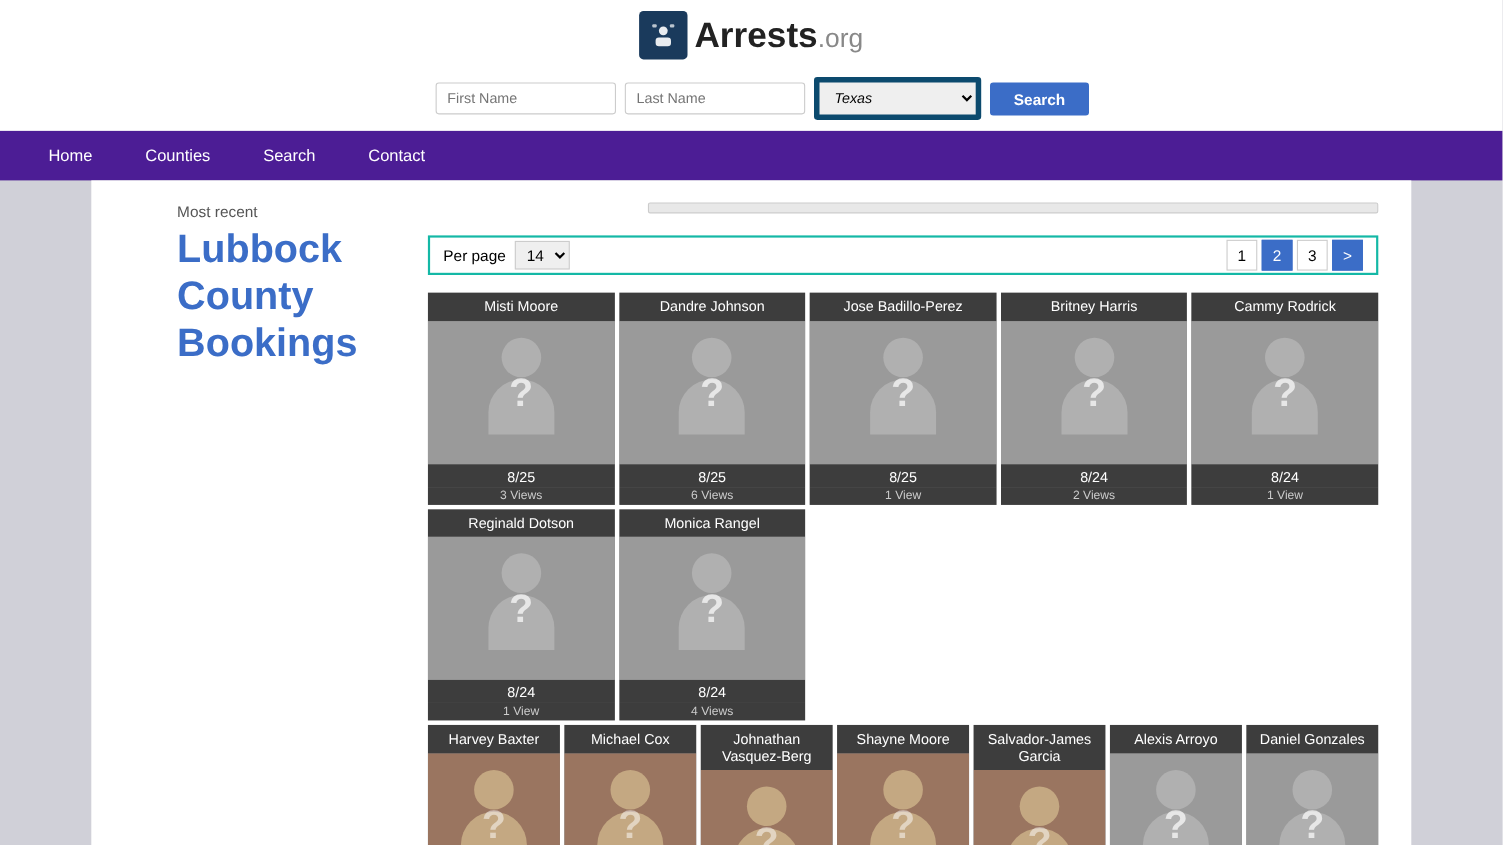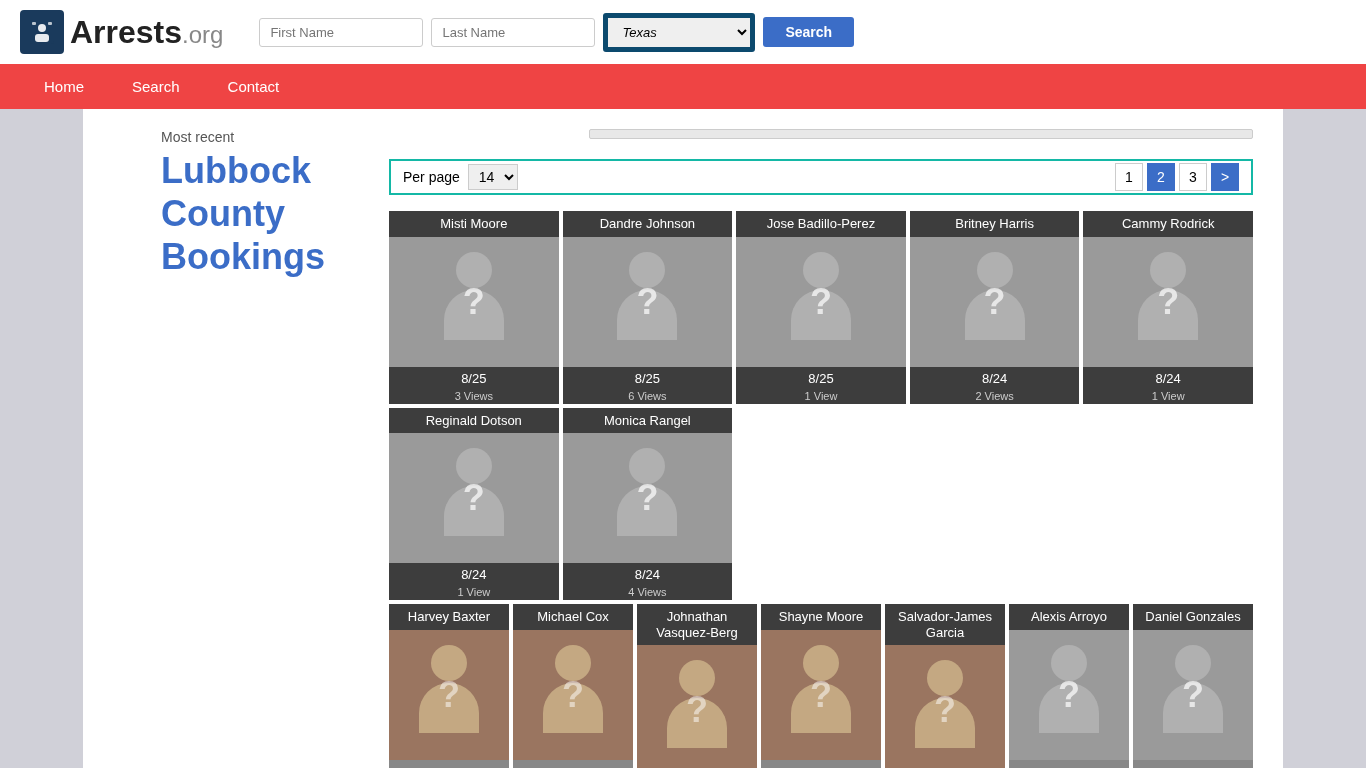--- a/index.html
+++ b/index.html
@@ -5,20 +5,21 @@
     * { box-sizing: border-box; margin: 0; padding: 0; }
     body { background: #d0d0d8; font-family: Arial, sans-serif; font-size: 14px; }
 
     
     #header {
       background: #fff;
       padding: 10px 20px;
       display: flex;
       align-items: center;
       gap: 16px;
+      flex-direction: column;
     }
     #logo-area {
       display: flex;
       align-items: center;
       gap: 6px;
     }
     #logo-icon {
       width: 44px;
       height: 44px;
       background: #1a3a5c;
@@ -66,21 +67,21 @@
       border: none;
       padding: 7px 22px;
       border-radius: 3px;
       font-size: 14px;
       font-weight: bold;
       cursor: pointer;
     }
 
     
     #nav {
-      background: #ef4444;
+      background: #4c1d95;
       display: flex;
       padding: 0 20px;
     }
     .nav-item {
       color: white;
       padding: 14px 24px;
       cursor: pointer;
       font-size: 15px;
       text-decoration: none;
     }
@@ -280,20 +281,21 @@
     <input type="text" placeholder="First Name" style="">
     <input type="text" placeholder="Last Name" style="">
     <select id="state-select">
     <option value="Alabama">Alabama</option><option value="Alaska">Alaska</option><option value="Arizona">Arizona</option><option value="Arkansas">Arkansas</option><option value="California">California</option><option value="Colorado">Colorado</option><option value="Connecticut">Connecticut</option><option value="Delaware">Delaware</option><option value="Florida">Florida</option><option value="Georgia">Georgia</option><option value="Hawaii">Hawaii</option><option value="Idaho">Idaho</option><option value="Illinois">Illinois</option><option value="Indiana">Indiana</option><option value="Iowa">Iowa</option><option value="Kansas">Kansas</option><option value="Kentucky">Kentucky</option><option value="Louisiana">Louisiana</option><option value="Maine">Maine</option><option value="Maryland">Maryland</option><option value="Massachusetts">Massachusetts</option><option value="Michigan">Michigan</option><option value="Minnesota">Minnesota</option><option value="Mississippi">Mississippi</option><option value="Missouri">Missouri</option><option value="Montana">Montana</option><option value="Nebraska">Nebraska</option><option value="Nevada">Nevada</option><option value="New Hampshire">New Hampshire</option><option value="New Jersey">New Jersey</option><option value="New Mexico">New Mexico</option><option value="New York">New York</option><option value="North Carolina">North Carolina</option><option value="North Dakota">North Dakota</option><option value="Ohio">Ohio</option><option value="Oklahoma">Oklahoma</option><option value="Oregon">Oregon</option><option value="Pennsylvania">Pennsylvania</option><option value="Rhode Island">Rhode Island</option><option value="South Carolina">South Carolina</option><option value="South Dakota">South Dakota</option><option value="Tennessee">Tennessee</option><option value="Texas" selected="">Texas</option><option value="Utah">Utah</option><option value="Vermont">Vermont</option><option value="Virginia">Virginia</option><option value="Washington">Washington</option><option value="West Virginia">West Virginia</option><option value="Wisconsin">Wisconsin</option><option value="Wyoming">Wyoming</option></select>
     <button id="search-btn">Search</button>
   </div>
 </div>
 
 <div id="nav">
   <a class="nav-item">Home</a>
+  <a class="nav-item">Counties</a>
   <a class="nav-item">Search</a>
   <a class="nav-item">Contact</a>
 </div>
 
 <div id="main">
   <div id="content">
     <div class="layout-wrapper">
       <div id="left-panel">
         <div id="most-recent-label">Most recent</div>
         <div id="page-title">Lubbock County Bookings</div>

